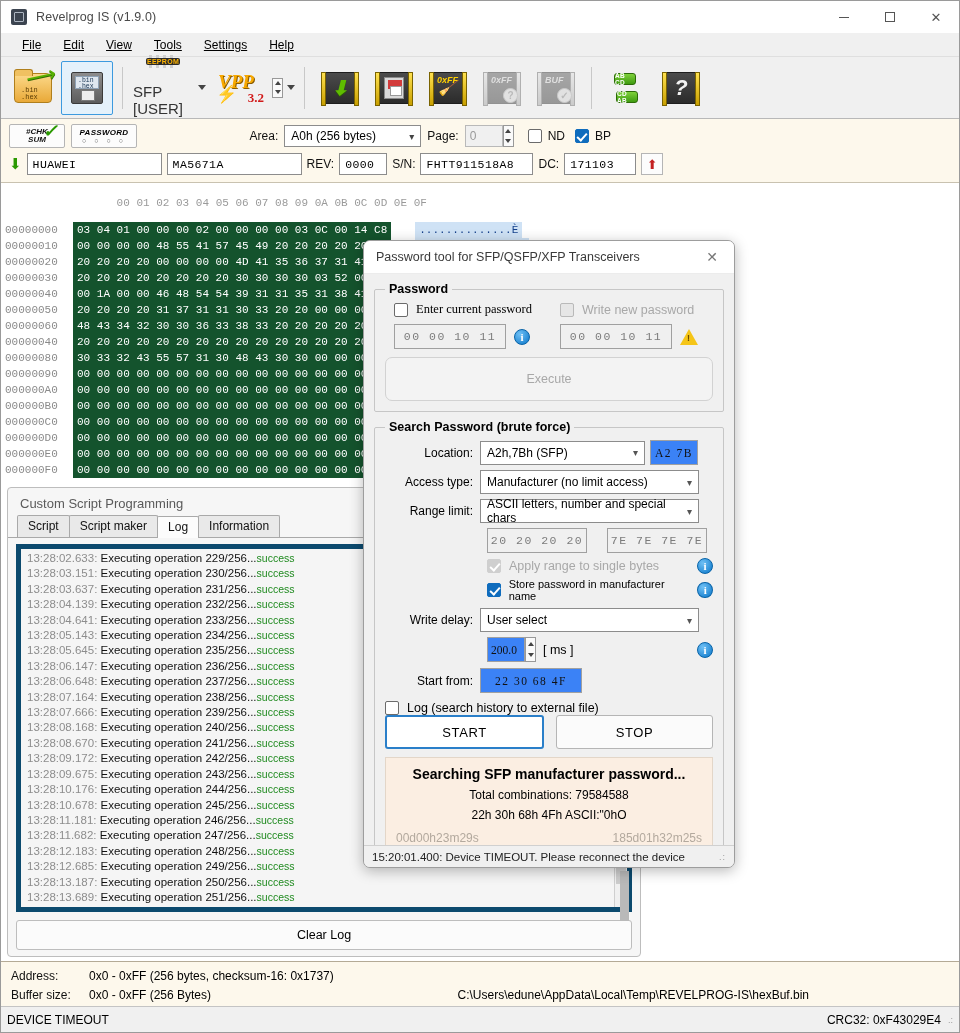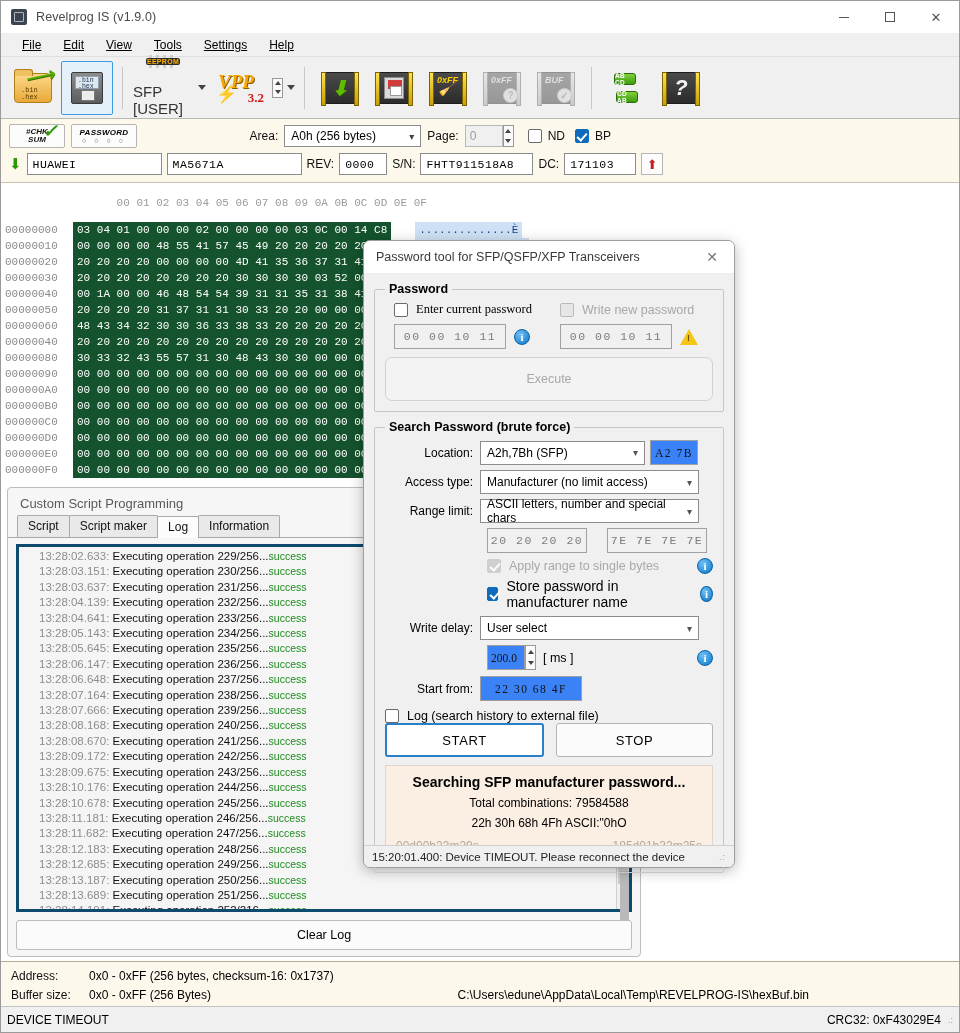--- a/index.html
+++ b/index.html
@@ -229,22 +229,22 @@
   }
   .scripttitle { font-size:13px; color:#5a5a5a; padding:8px 12px 4px; }
   .tabs { display:flex; padding-left:9px; border-bottom:1px solid #a9a9a9; }
   .tab {
     padding:3px 10px 3px; font-size:12px; background:#e9e9e9;
     border:1px solid #a9a9a9; border-bottom:none; margin-right:-1px; color:#111;
     border-radius:2px 2px 0 0;
   }
   .tab.active { background:#fcfcfc; position:relative; top:1px; padding-bottom:4px; }
   .logarea {
-    margin:6px 8px 0 8px; height:368px; background:#f5f5f5; border:3px solid #0c4a6e;
-    overflow:hidden; position:relative; padding:2px 0 0 20px;
+    margin:6px 8px 0 8px; height:368px; background:#f5f5f5; border:5px solid #0c4a6e;
+    overflow:hidden; position:relative; padding:2px 0 0 6px;
   }
   .logline { font-size:11.5px; line-height:15.4px; white-space:pre; }
   .logline .ts { color:#8d8d8d; }
   .logline .msg { color:#111; }
   .logline .ok { color:#1f8a1f; font-size:10.5px; }
   .logscroll {
     position:absolute; right:0; top:0; width:13px; height:100%;
     background:#f0f0f0; border-left:1px solid #cfcfcf;
   }
   .logscroll .thumb { position:absolute; left:1px; right:1px; top:60%; height:120px; background:#cdcdcd; }
@@ -658,21 +658,21 @@
         </div>
 
         <div class="row" style="margin-bottom:4px; padding-left:102px; gap:8px;">
           <span class="cbx dim on"></span>
           <span class="gray" style="font-size:12.5px">Apply range to single bytes</span>
           <div class="infoico" style="margin-left:auto">i</div>
         </div>
 
         <div class="row" style="margin-bottom:6px; padding-left:102px; gap:8px;">
           <span class="cbx on"></span>
-          <span style="font-size:14px">Store password in manufacturer name</span>
+          <span style="font-size:11px">Store password in manufacturer name</span>
           <div class="infoico" style="margin-left:auto">i</div>
         </div>
 
         <div class="row" style="margin-bottom:5px;">
           <div class="flbl" style="width:95px; padding-right:7px;">Write delay:</div>
           <div class="dsel" style="width:219px">
             <span>User select</span>
             <span class="chev">▾</span>
           </div>
         </div>

